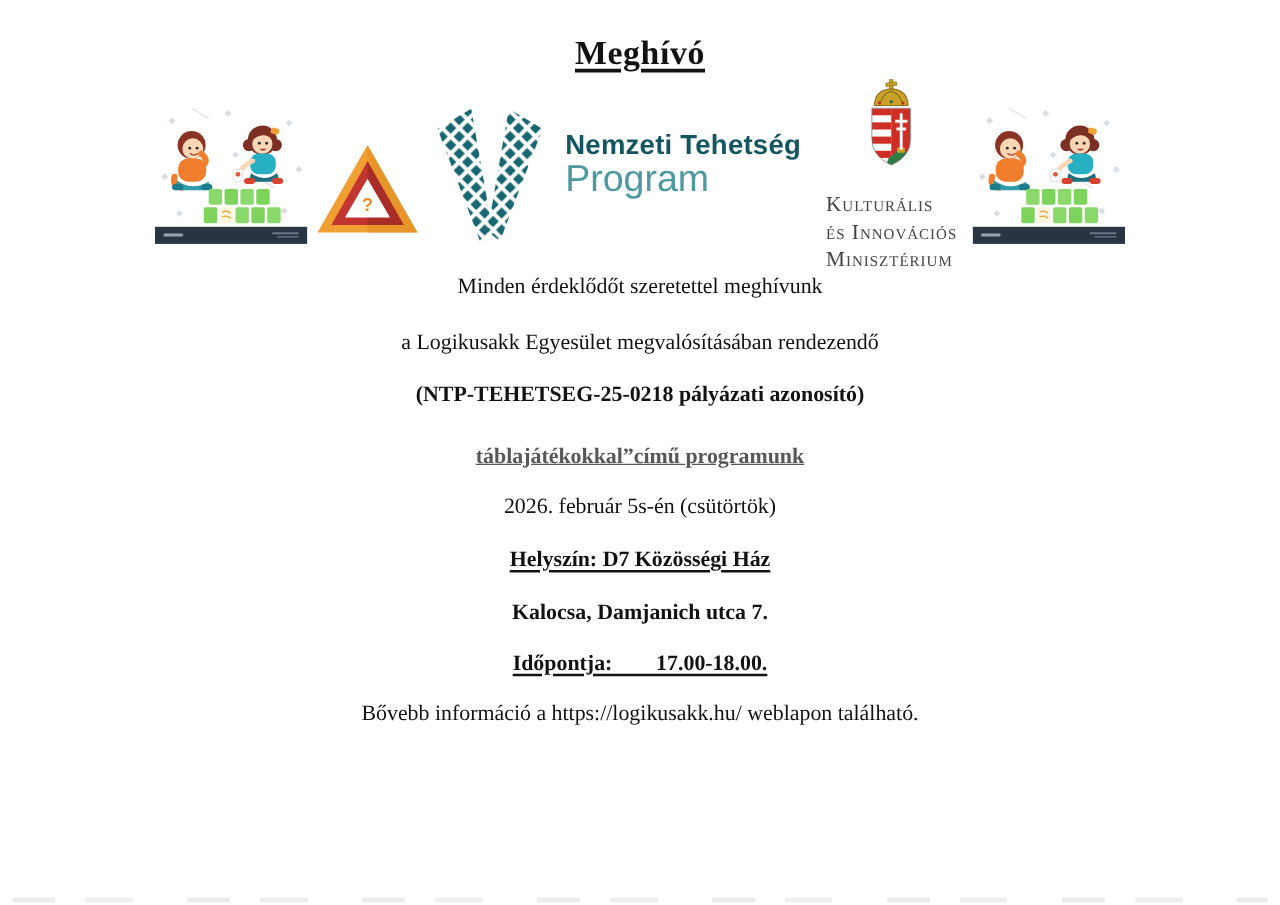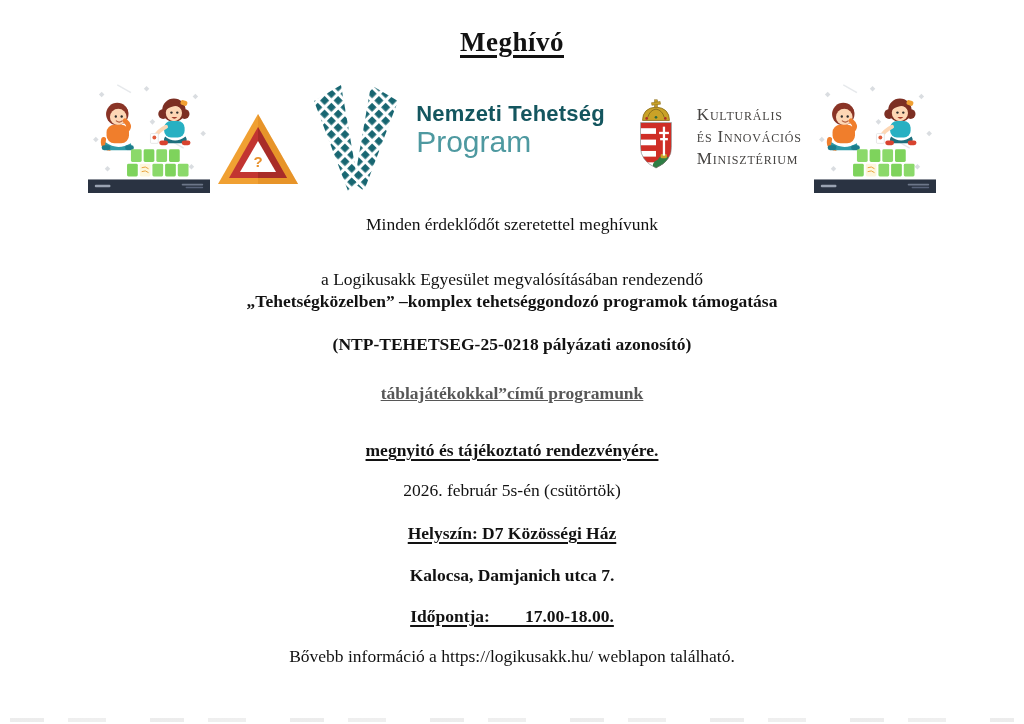--- a/index.html
+++ b/index.html
@@ -34,41 +34,41 @@
     align-items: center;
     gap: 6px;
   }
   .logo-row svg { display: block; }
   .kids-art { width: 122px; height: 114px; }
   .triangle-art { width: 84px; height: 78px; margin-top: 26px; }
   .ntp-logo { display: flex; align-items: center; gap: 12px; margin-left: 2px; }
   .ntp-text { font-family: "Liberation Sans", sans-serif; line-height: 1.08; padding-bottom: 14px; }
   .ntp-text .l1 { font-size: 22px; font-weight: 600; color: #14565f; letter-spacing: 0.2px; }
   .ntp-text .l2 { font-size: 30px; font-weight: 400; color: #4e99a0; }
-  .ministry-logo { display: flex; align-items: center; gap: 10px; margin-left: 14px; margin-right: 6px; }
+  .ministry-logo { display: flex; align-items: center; gap: 10px; margin-left: 14px; margin-right: 6px; flex-direction: column; }
   .ministry-text {
     font-family: "Liberation Serif", serif;
     font-variant: small-caps;
     font-size: 17px;
     line-height: 1.3;
     color: #464442;
     letter-spacing: 0.8px;
     white-space: nowrap;
   }
 
   
   .content { width: 100%; display: flex; flex-direction: column; align-items: center; text-align: center; }
   .line { font-size: 17.5px; }
   .b { font-weight: bold; }
   .u { text-decoration: underline; text-decoration-thickness: 2px; text-underline-offset: 3px; }
   .gray { color: #575757; }
   .pre { white-space: pre; }
 
   .intro        { margin-top: 20px; text-align: center; }
-  .org          { margin-top: 33px; line-height: 22px; }
+  .org          { margin-top: 23px; line-height: 22px; }
   .prog         { line-height: 23px; }
   .projid       { margin-top: 21px; }
   .gray1        { margin-top: 38px; }
   .gray2        { margin-top: 28px; text-decoration: underline; }
   .event        { margin-top: 36px; }
   .date         { margin-top: 19px; }
   .loc          { margin-top: 22px; }
   .addr         { margin-top: 21px; }
   .time         { margin-top: 20px; }
   .info         { margin-top: 19px; }
@@ -235,24 +235,22 @@
 
     <svg class="kids-art" viewBox="0 0 125 115" aria-hidden="true">
       <use href="#kidsArt"></use>
     </svg>
 
   </div>
 
   <div class="content">
     <div class="line intro">Minden érdeklődőt szeretettel meghívunk</div>
     <div class="line org">a Logikusakk Egyesület megvalósításában rendezendő</div>
-    <div class="line b prog">„Tehetségközelben” –komplex tehetséggondozó programok támogatása</div>
     <div class="line b projid">(NTP-TEHETSEG-25-0218 pályázati azonosító)</div>
     <div class="line b gray gray2">táblajátékokkal”című programunk</div>
-    <div class="line b u event">megnyitó és tájékoztató rendezvényére.</div>
     <div class="line date">2026. február 5s-én (csütörtök)</div>
     <div class="line b u loc">Helyszín: D7 Közösségi Ház</div>
     <div class="line b addr">Kalocsa, Damjanich utca 7.</div>
     <div class="line b u pre time">Időpontja:        17.00-18.00.</div>
     <div class="line info">Bővebb információ a https://logikusakk.hu/ weblapon  található.</div>
   </div>
 
   <div class="bottom-marks"></div>
 </div>
 

